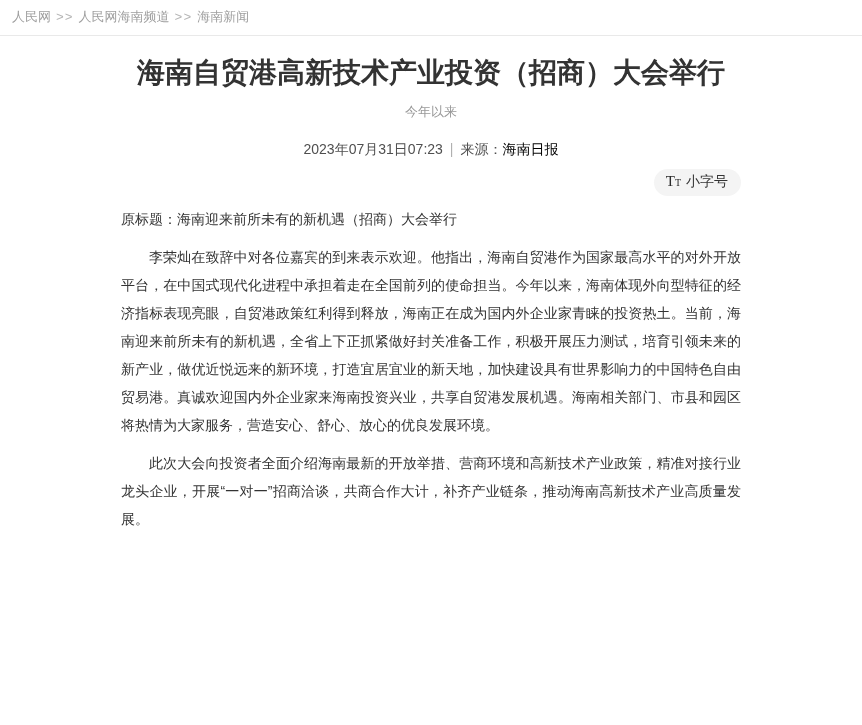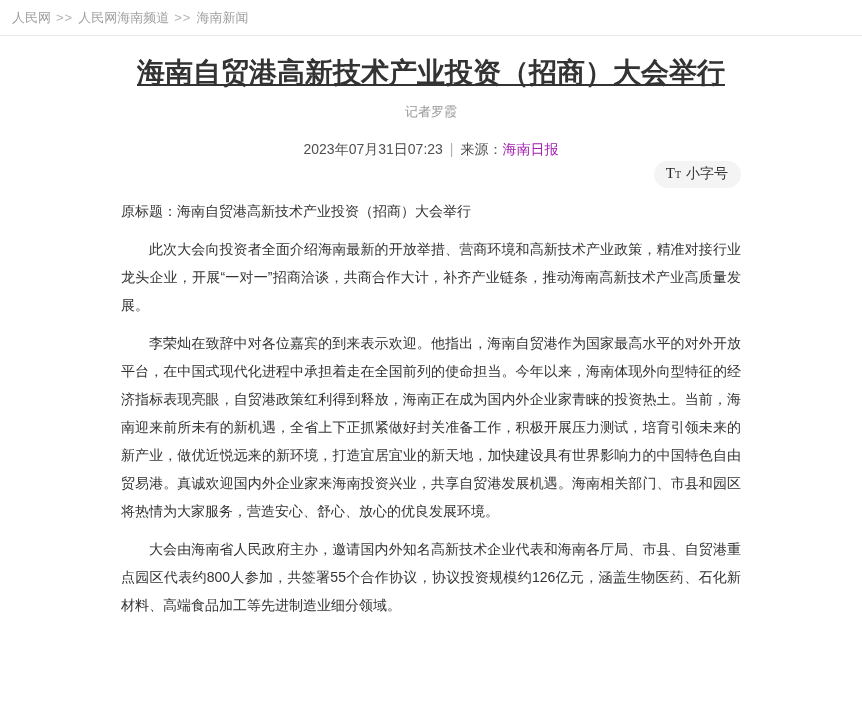--- a/index.html
+++ b/index.html
@@ -9,20 +9,21 @@
     font-family: "Liberation Sans", "DejaVu Sans", sans-serif;
     overflow: hidden;
   }
   
   .breadcrumb {
     padding: 10px 12px 9px 12px;
     font-size: 13px;
     color: #9e9e9e;
     border-bottom: 1px solid #e9e9e9;
     line-height: 16px;
+    font-family: Liberation Mono, monospace;
   }
   .breadcrumb a {
     color: #9e9e9e;
     text-decoration: none;
     cursor: pointer;
   }
   .breadcrumb .sep {
     color: #b5b5b5;
     margin: 0 5px;
     letter-spacing: 1px;
@@ -33,44 +34,43 @@
     margin: 0 auto;
     position: relative;
   }
   .article-title {
     margin-top: 20px;
     font-size: 28px;
     line-height: 34px;
     font-weight: bold;
     color: #333333;
     text-align: center;
-    text-decoration: underline;
   }
   .article-subtitle {
     margin-top: 13px;
     font-size: 13px;
     line-height: 18px;
     color: #999999;
     text-align: center;
   }
   .meta-row {
     margin-top: 18px;
     font-size: 14px;
     line-height: 20px;
     color: #4f4f4f;
     text-align: center;
   }
   .meta-row .pipe { color: #b0b0b0; margin: 0 7px; }
   .meta-row a.source-link {
-    color: #a21caf;
+    color: #000000;
     text-decoration: none;
     cursor: pointer;
   }
   .toolbar-row {
-    margin-top: 2px;
+    margin-top: 10px;
     height: 26px;
     text-align: right;
   }
   .font-size-btn {
     display: inline-block;
     background: #f4f4f4;
     border: none;
     border-radius: 14px;
     padding: 4px 13px 5px 12px;
     font-size: 14px;
@@ -102,33 +102,32 @@
 <body>
 
 <div class="breadcrumb">
   <a>人民网</a><span class="sep">&gt;&gt;</span><a>人民网海南频道</a><span class="sep">&gt;&gt;</span><a>海南新闻</a>
 </div>
 
 <div class="content">
 
   <h1 class="article-title">海南自贸港高新技术产业投资（招商）大会举行</h1>
 
-  <div class="article-subtitle">记者罗霞</div>
+  <div class="article-subtitle">今年以来</div>
 
   <div class="meta-row">
     <span>2023年07月31日07:23</span><span class="pipe">|</span><span>来源：</span><a class="source-link">海南日报</a>
   </div>
 
   <div class="toolbar-row">
     <button class="font-size-btn">
       <span class="tt"><span class="t-big">T</span><span class="t-small">T</span></span><span>小字号</span>
     </button>
   </div>
 
   <div class="article-body">
-    <p class="original-title">原标题：海南自贸港高新技术产业投资（招商）大会举行</p>
+    <p class="original-title">原标题：海南迎来前所未有的新机遇（招商）大会举行</p>
+    <p class="indent">李荣灿在致辞中对各位嘉宾的到来表示欢迎。他指出，海南自贸港作为国家最高水平的对外开放平台，在中国式现代化进程中承担着走在全国前列的使命担当。今年以来，海南体现外向型特征的经济指标表现亮眼，自贸港政策红利得到释放，海南正在成为国内外企业家青睐的投资热土。当前，海南迎来前所未有的新机遇，全省上下正抓紧做好封关准备工作，积极开展压力测试，培育引领未来的新产业，做优近悦远来的新环境，打造宜居宜业的新天地，加快建设具有世界影响力的中国特色自由贸易港。真诚欢迎国内外企业家来海南投资兴业，共享自贸港发展机遇。海南相关部门、市县和园区将热情为大家服务，营造安心、舒心、放心的优良发展环境。</p>
     <p class="indent">此次大会向投资者全面介绍海南最新的开放举措、营商环境和高新技术产业政策，精准对接行业龙头企业，开展“一对一”招商洽谈，共商合作大计，补齐产业链条，推动海南高新技术产业高质量发展。</p>
-    <p class="indent">李荣灿在致辞中对各位嘉宾的到来表示欢迎。他指出，海南自贸港作为国家最高水平的对外开放平台，在中国式现代化进程中承担着走在全国前列的使命担当。今年以来，海南体现外向型特征的经济指标表现亮眼，自贸港政策红利得到释放，海南正在成为国内外企业家青睐的投资热土。当前，海南迎来前所未有的新机遇，全省上下正抓紧做好封关准备工作，积极开展压力测试，培育引领未来的新产业，做优近悦远来的新环境，打造宜居宜业的新天地，加快建设具有世界影响力的中国特色自由贸易港。真诚欢迎国内外企业家来海南投资兴业，共享自贸港发展机遇。海南相关部门、市县和园区将热情为大家服务，营造安心、舒心、放心的优良发展环境。</p>
-    <p class="indent">大会由海南省人民政府主办，邀请国内外知名高新技术企业代表和海南各厅局、市县、自贸港重点园区代表约800人参加，共签署55个合作协议，协议投资规模约126亿元，涵盖生物医药、石化新材料、高端食品加工等先进制造业细分领域。</p>
 
   </div>
 
 </div>
 
 </body></html>

